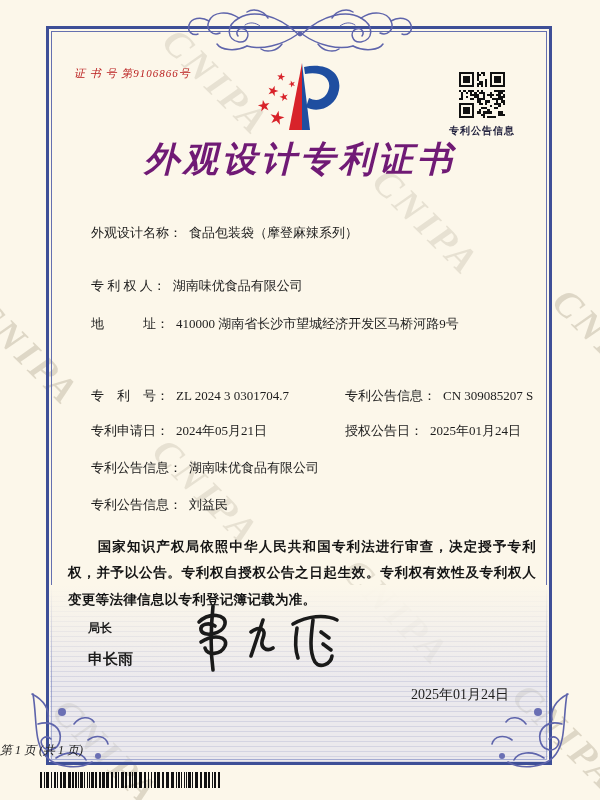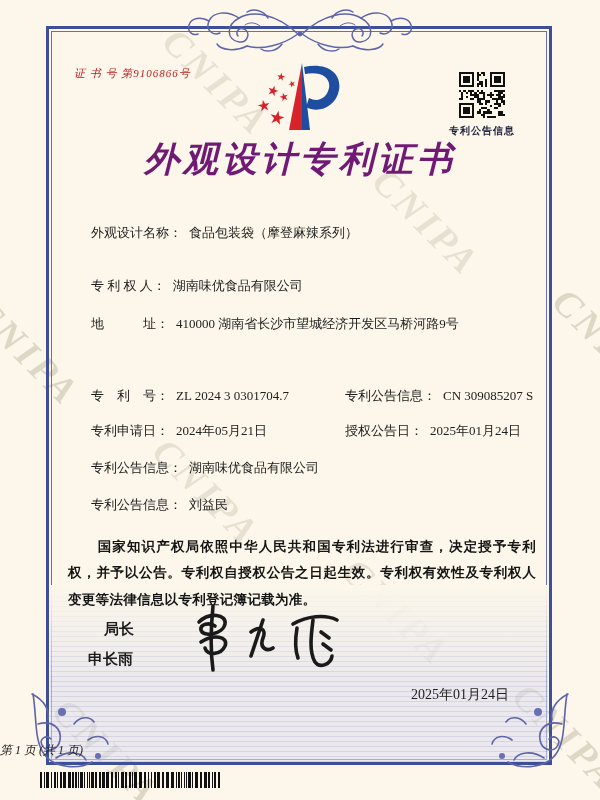--- a/index.html
+++ b/index.html
@@ -29,21 +29,21 @@
   
   .cert-no{position:absolute;left:74px;top:66px;font-size:11px;letter-spacing:1px;color:#b91c1c;font-style:italic;}
   .title{position:absolute;left:0;top:136px;width:100%;text-align:center;
     font-size:35px;font-weight:bold;letter-spacing:4px;color:#701a75;font-style:italic;}
   .row{position:absolute;left:78px;font-size:13px;white-space:pre;color:#1c1c1c;}
   .row .val{margin-left:7px;}
   .row.col2{left:332px;}
   .statement{position:absolute;left:68px;top:534px;width:468px;margin:0;
     font-size:13.5px;line-height:1.95;font-weight:600;letter-spacing:.3px;
     text-align:justify;text-indent:2.2em;color:#151515;}
-  .sig-title{position:absolute;left:104px;top:620px;font-size:15px;font-weight:bold;}
+  .sig-title{position:absolute;left:88px;top:620px;font-size:12px;font-weight:bold;}
   .sig-name{position:absolute;left:88px;top:650px;font-size:15px;font-weight:bold;}
   .issue-date{position:absolute;left:380px;top:686px;width:160px;text-align:center;font-size:14px;}
   .page-footer{position:absolute;left:0;top:742px;width:100%;text-align:left;font-size:12px;color:#222;font-style:italic;}
   
   .qr-box{position:absolute;left:459px;top:72px;width:46px;height:46px;}
   .qr-caption{position:absolute;left:437px;top:124px;width:90px;text-align:center;
     font-size:10px;font-weight:bold;letter-spacing:1px;color:#23233f;}
   .barcode{position:absolute;left:40px;top:772px;width:186px;height:16px;
     display:flex;align-items:stretch;}
   .barcode span{display:block;height:100%;}

